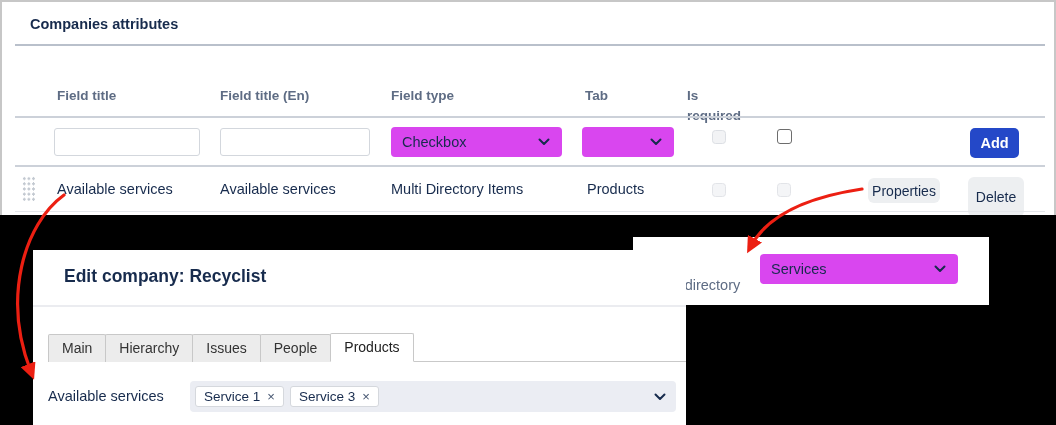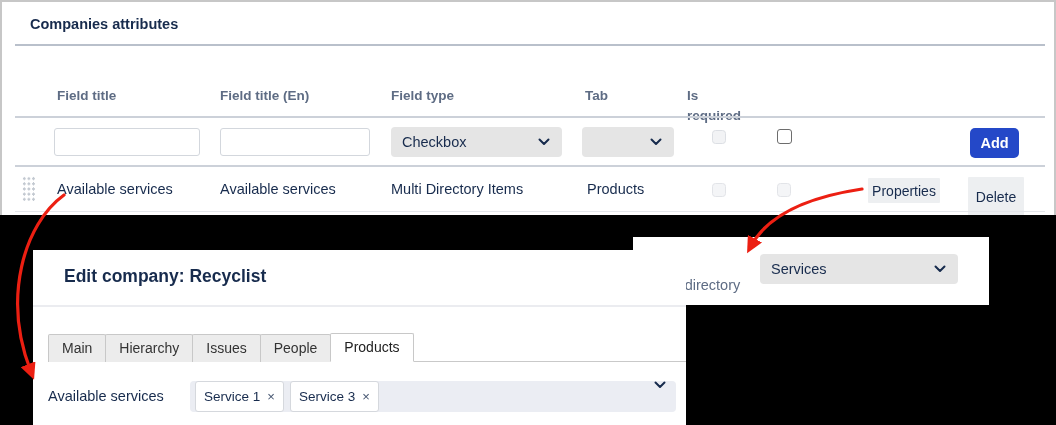--- a/index.html
+++ b/index.html
@@ -10,32 +10,32 @@
   .top-panel { position:absolute; left:0; top:0; width:1056px; height:215px; background:#fff;
                border-top:2px solid #c7c7c7; border-left:2px solid #c7c7c7; border-right:2px solid #c7c7c7; }
   .tbl-title { position:absolute; left:28px; top:14px; font-size:14.5px; font-weight:bold; color:#172b4d; }
   .rule-strong { position:absolute; left:13px; width:1030px; height:2px; background:#b9c0cb; }
   .rule-mid    { position:absolute; left:13px; width:1030px; height:2px; background:#ccd1d9; }
   .rule-light  { position:absolute; left:13px; width:1030px; height:1px; background:#e4e6ea; }
   .col-h { position:absolute; top:84px; font-size:13.5px; font-weight:600; color:#5e6c84; line-height:20px; }
 
   .txt-input { position:absolute; top:126px; height:28px; border:1px solid #d3d7dd; border-radius:3px;
                background:#fff; outline:none; font:14px "Liberation Sans",sans-serif; color:#172b4d; padding:0 8px; }
-  .sel { position:absolute; height:30px; background:#e5e5e5; border-radius:4px; display:flex;
+  .sel { position:absolute; height:30px; background:#d946ef; border-radius:4px; display:flex;
          align-items:center; justify-content:space-between; padding:0 12px 0 11px; cursor:pointer; }
   .sel .sel-txt { font-size:14.5px; color:#172b4d; }
   .chev { width:12px; height:8px; flex:none; }
   .cb { position:absolute; border-radius:3.5px; }
   .cb.dim  { width:14px; height:14px; background:#f2f3f5; border:1px solid #dcdfe4; }
   .cb.dim2 { width:14px; height:14px; background:#f4f5f7; border:1px solid #e2e4e8; }
   .cb.plain{ width:15px; height:15px; background:#fff; border:1.6px solid #6d6d6d; border-radius:3px; }
 
   .btn-primary { position:absolute; left:968px; top:126px; width:49px; height:30px; background:#2448c8;
                  color:#fff; font-weight:bold; font-size:14.5px; border:none; border-radius:5px; cursor:pointer; }
-  .btn-soft { position:absolute; background:#edeff1; border:none; border-radius:1px; color:#172b4d;
+  .btn-soft { position:absolute; background:#edeff1; border:none; border-radius:6px; color:#172b4d;
               font:14px "Liberation Sans",sans-serif; cursor:pointer; }
   .cell { position:absolute; top:179px; font-size:14.5px; color:#172b4d; }
   .drag { position:absolute; left:20px; top:174px; width:14px; height:26px;
           background-image:radial-gradient(circle, #c3c9d1 1.3px, transparent 1.5px);
           background-size:4.6px 5.2px; cursor:grab; }
 
   
   .bottom { position:absolute; left:0; top:215px; width:1056px; height:210px; background:#000; }
 
   .popup { position:absolute; left:633px; top:22px; width:356px; height:68px; background:#fff; }
@@ -48,21 +48,21 @@
 
   .tabs { position:absolute; left:15px; top:83px; width:638px; display:flex; align-items:flex-end;
           border-bottom:1px solid #c9c9c9; }
   .tab { padding:5px 13px 6px; font-size:14px; color:#333; background:#ececec; border:1px solid #c8c8c8;
          border-bottom:none; margin-right:-1px; margin-bottom:-1px; cursor:pointer; position:relative;
          border-radius:2px 2px 0 0; }
   .tab.active { background:#fff; color:#222; border-bottom:1px solid #fff; z-index:2; }
 
   .fld-label { position:absolute; left:15px; top:138px; font-size:14.5px; color:#172b4d; }
   .multisel { position:absolute; left:157px; top:131px; width:486px; height:31px; background:#ebedf3;
-              border-radius:4px; display:flex; padding:0 10px 0 5px; cursor:pointer; }
+              border-radius:4px; display:flex; align-items:center; padding:0 10px 0 5px; cursor:pointer; }
   .chips { display:flex; gap:6px; flex:1; }
   .chip { display:flex; align-items:center; background:#fff; border:1px solid #d5d8dd; border-radius:3px;
           padding:2px 8px; font-size:13.5px; color:#172b4d; }
   .chip .x { margin-left:7px; font-size:13px; color:#44546f; cursor:pointer; line-height:1; }
 
   .arrows { position:absolute; left:0; top:0; width:1056px; height:425px; pointer-events:none; z-index:50; }
 </style>
 </head>
 <body>
 

